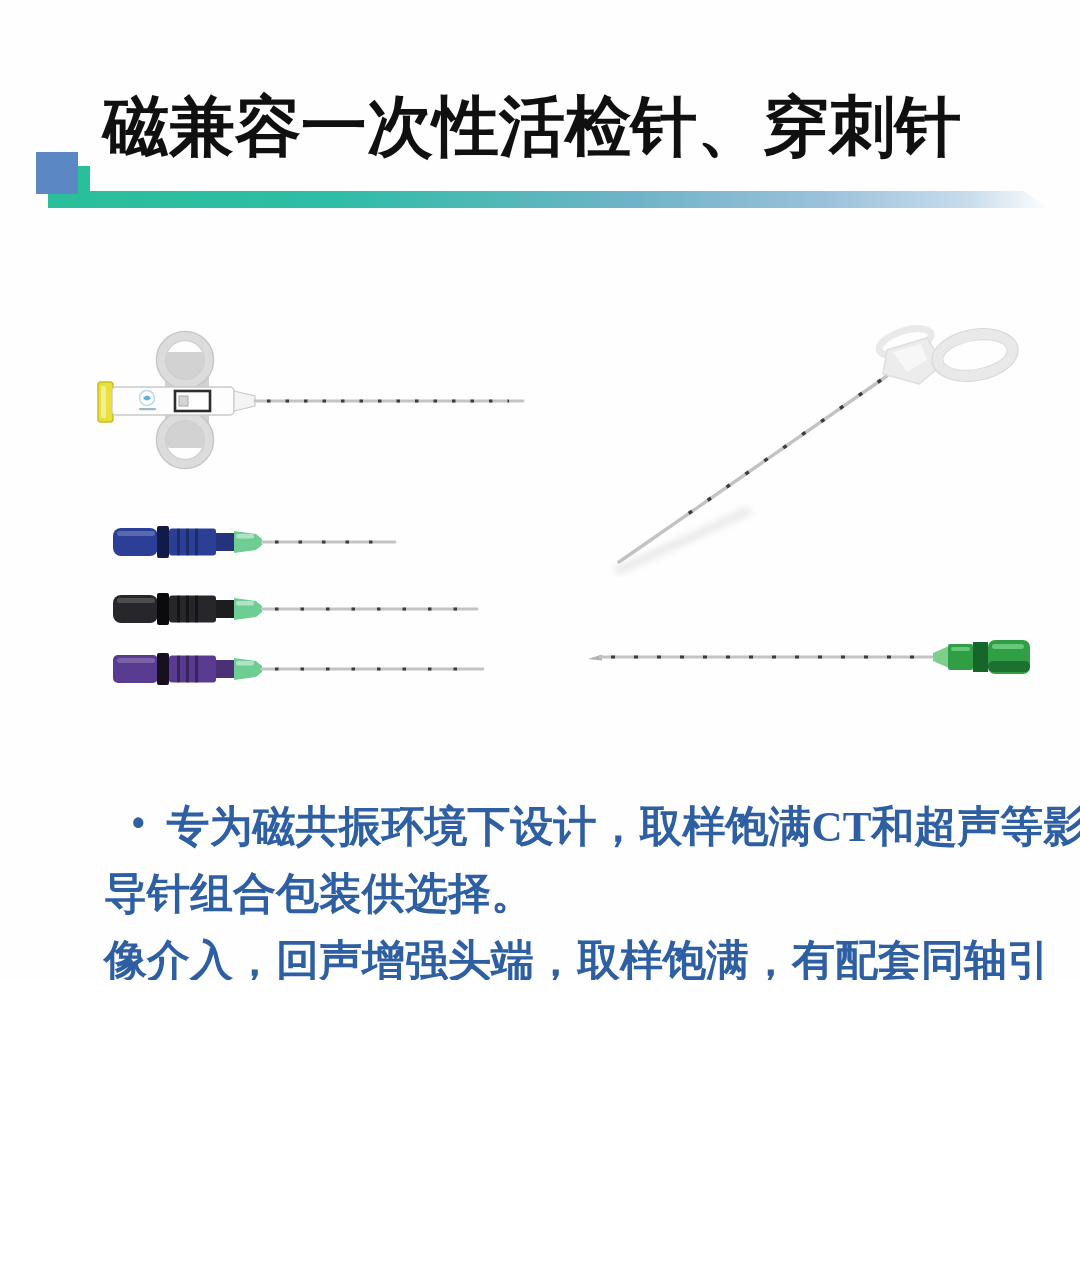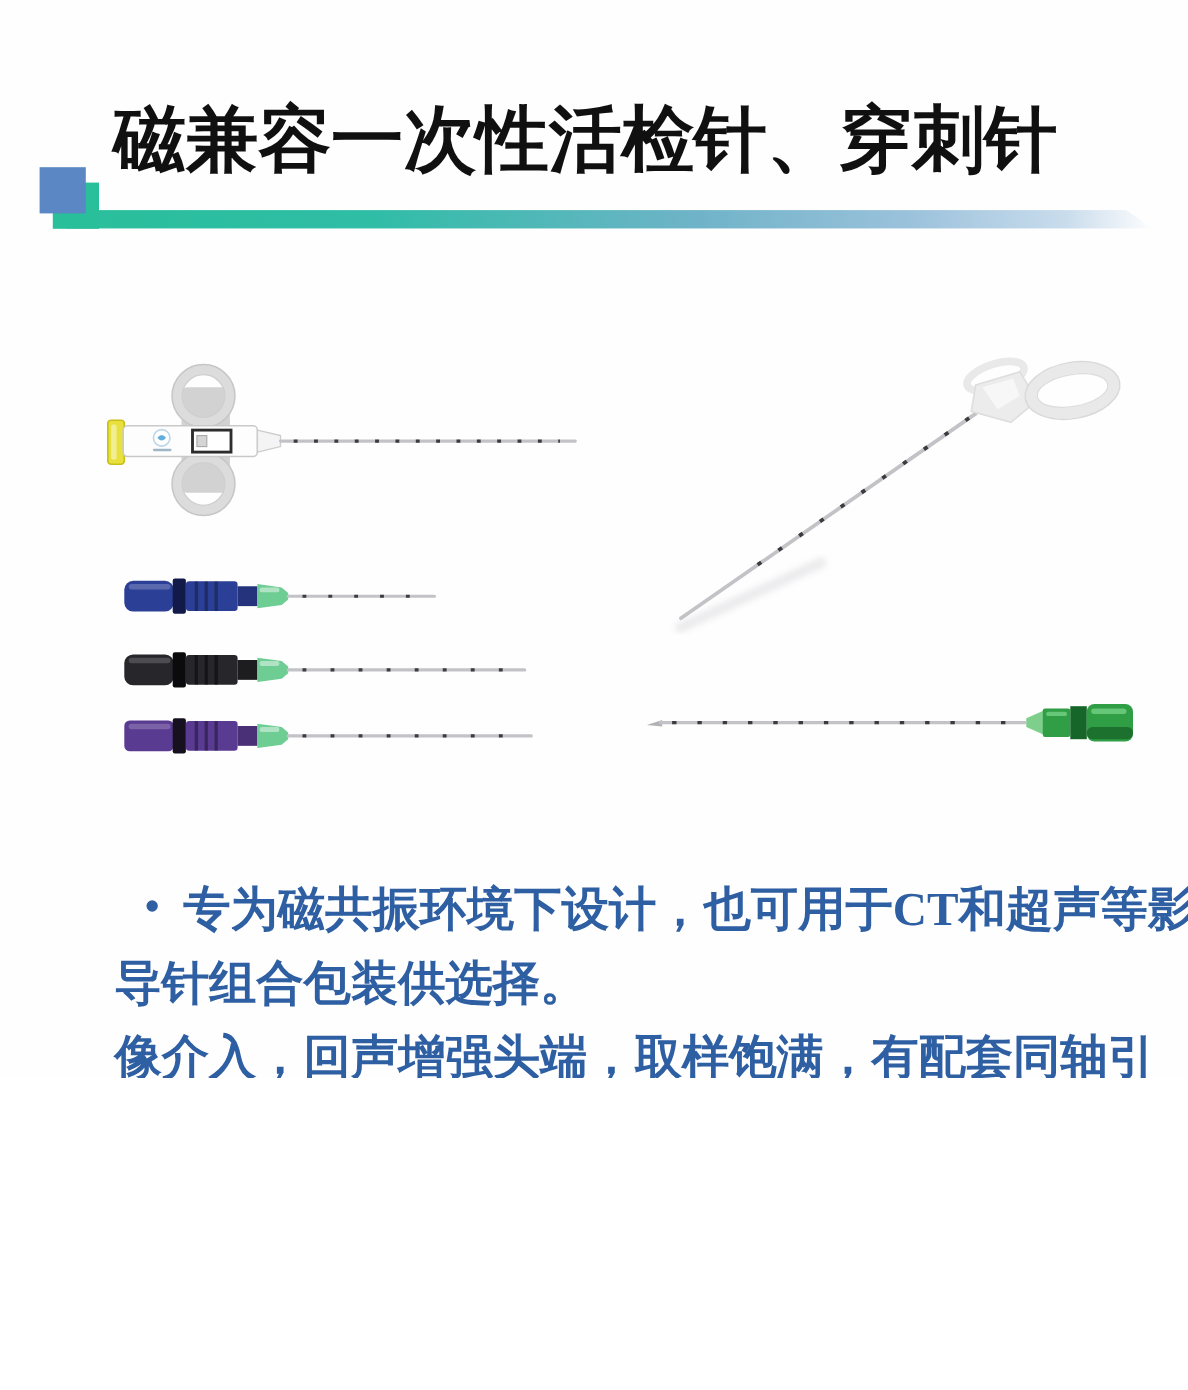--- a/index.html
+++ b/index.html
@@ -177,18 +177,18 @@
         <rect x="388" y="10" width="15" height="30" fill="#156628"></rect>
         <rect x="403" y="8" width="42" height="34" rx="7" fill="#2f9e45"></rect>
         <rect x="403" y="29" width="42" height="11" rx="5" fill="#0e4d1d" fill-opacity="0.55"></rect>
         <rect x="407" y="12" width="32" height="5" rx="2.5" fill="#9ef0ae" fill-opacity="0.5"></rect>
         <rect x="366" y="15" width="19" height="4" rx="2" fill="#9ef0ae" fill-opacity="0.5"></rect>
       </g>
     </svg>
   </div>
 
   <div class="desc">
-    <div class="line"><span class="bullet">•</span><span>专为磁共振环境下设计，也可用于</span><span class="ct">CT</span><span>和超声等影</span></div>
+    <div class="line"><span class="bullet">•</span><span>专为磁共振环境下设计，取样饱满</span><span class="ct">CT</span><span>和超声等影</span></div>
     <div class="line">导针组合包装供选择。</div>
     <div class="line">像介入，回声增强头端，取样饱满，有配套同轴引</div>
   </div>
 
 </div>
 
 </body></html>

